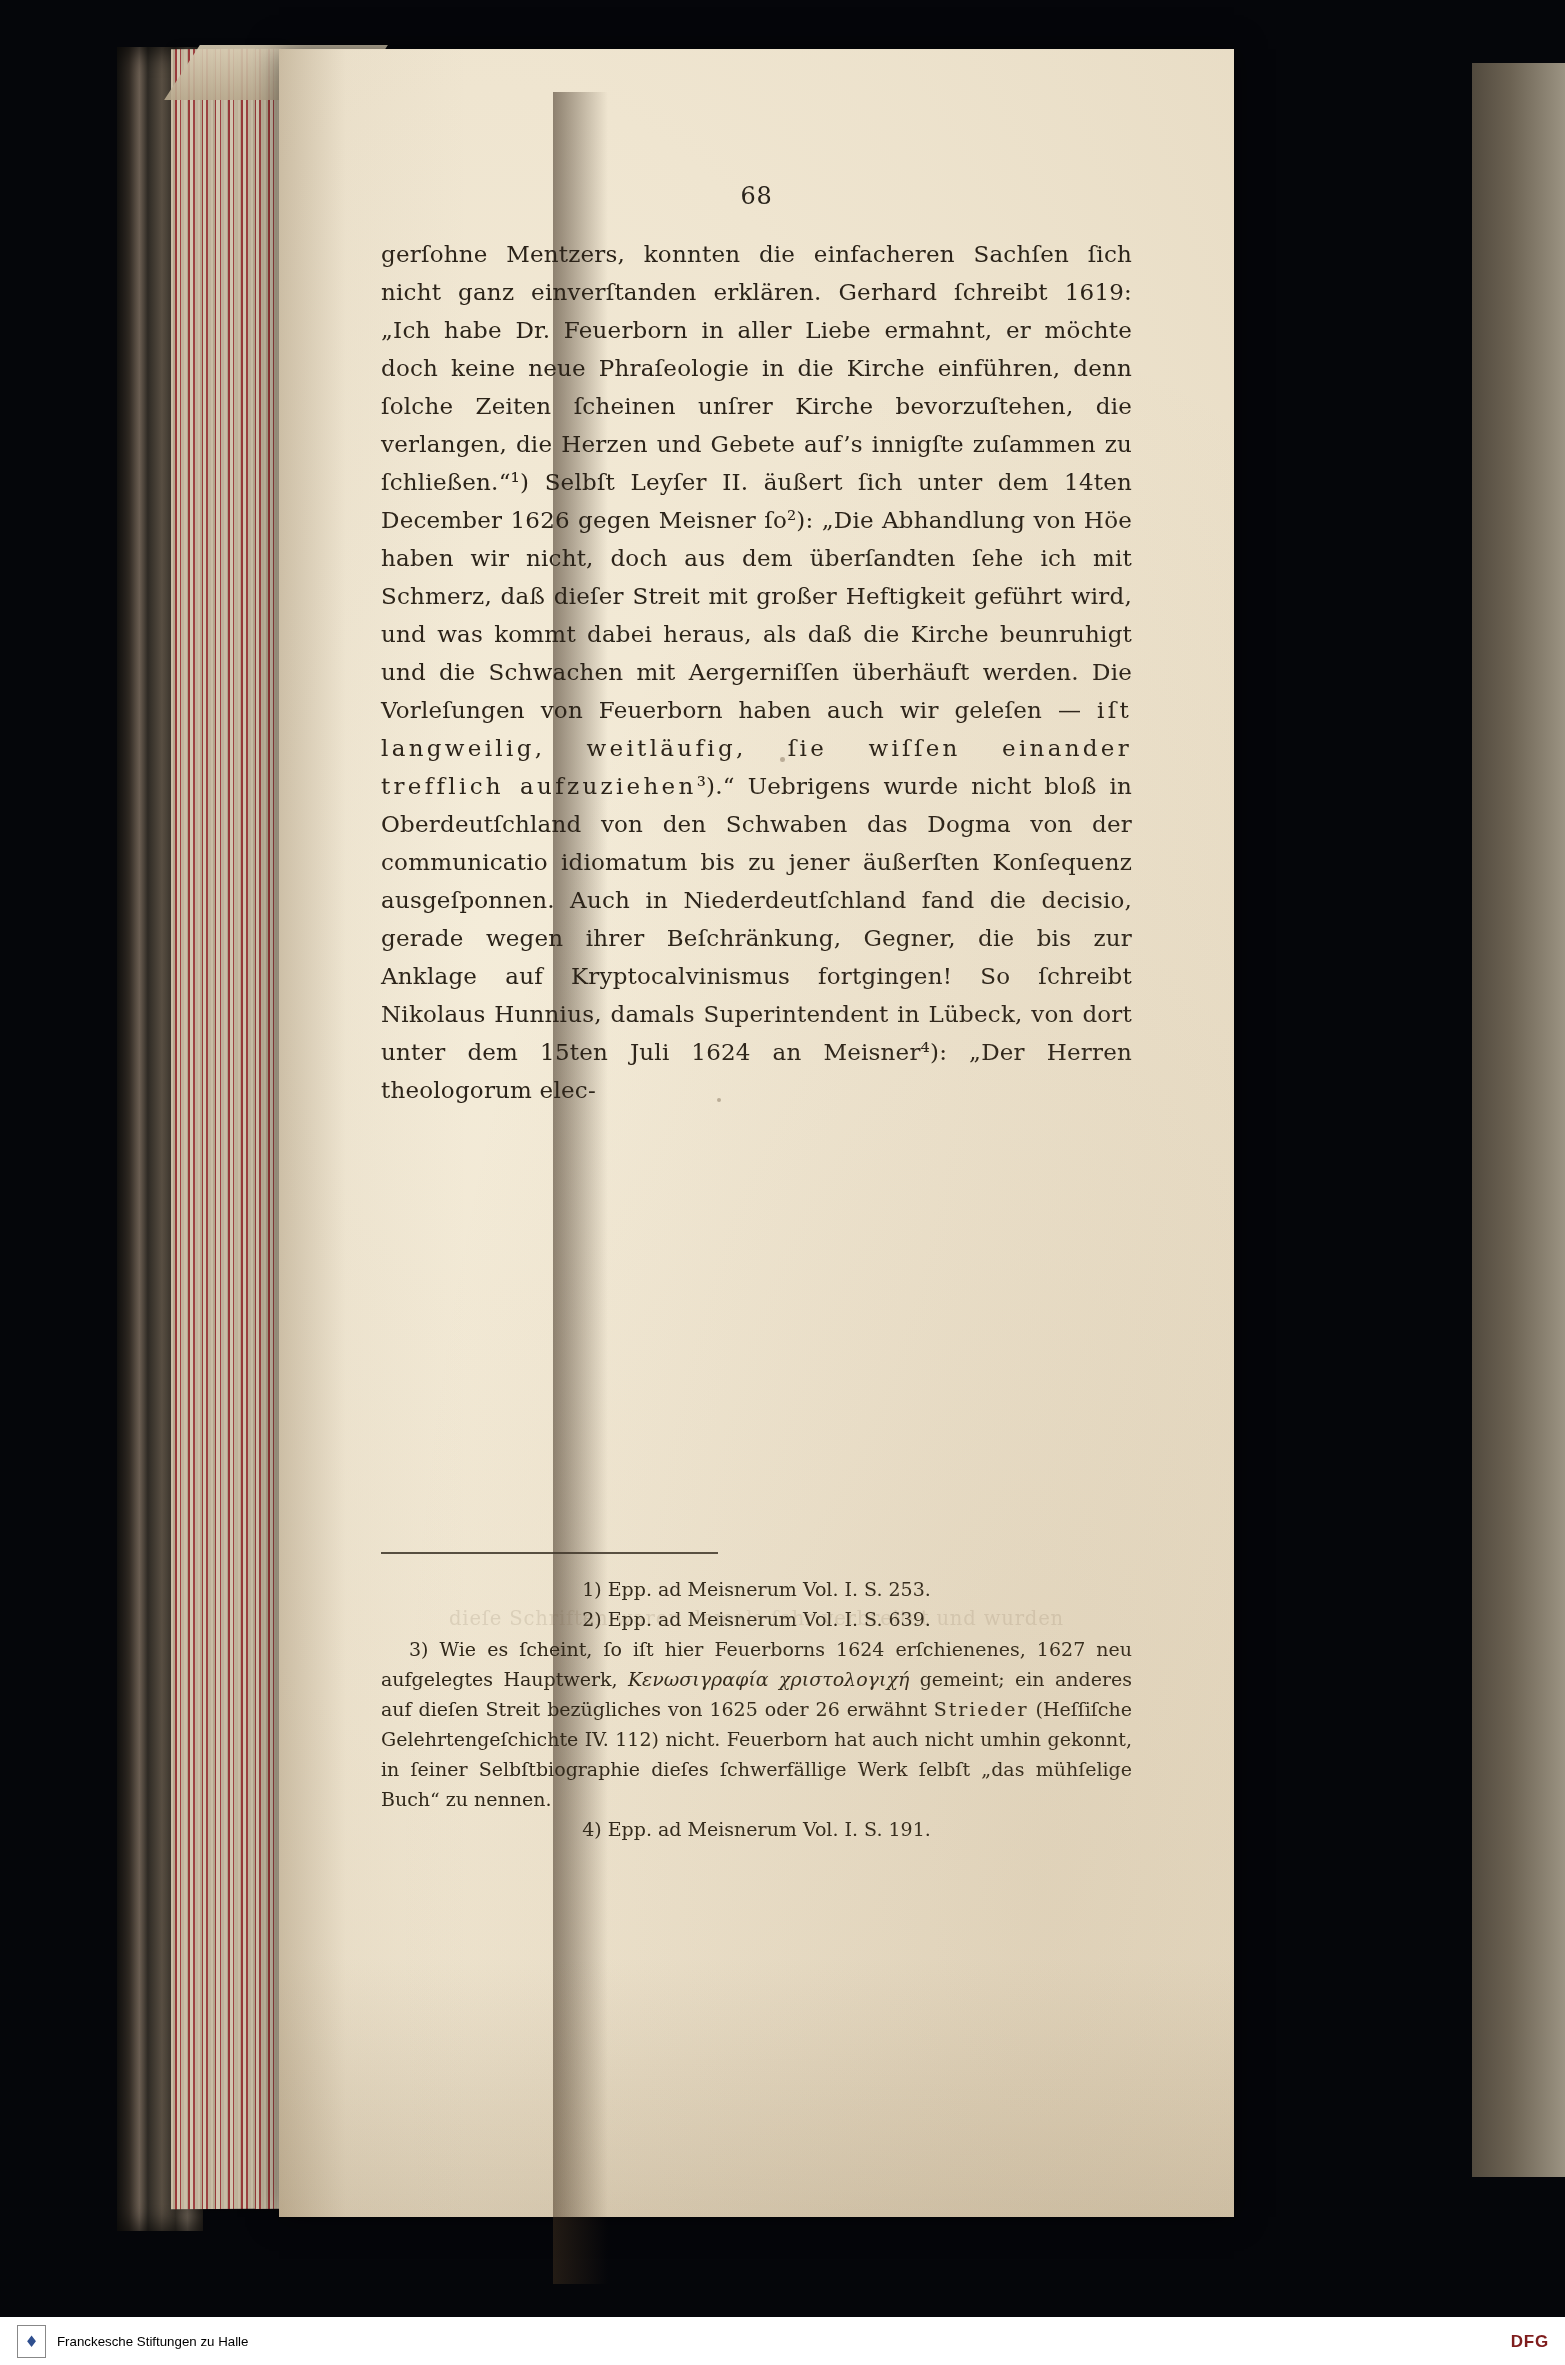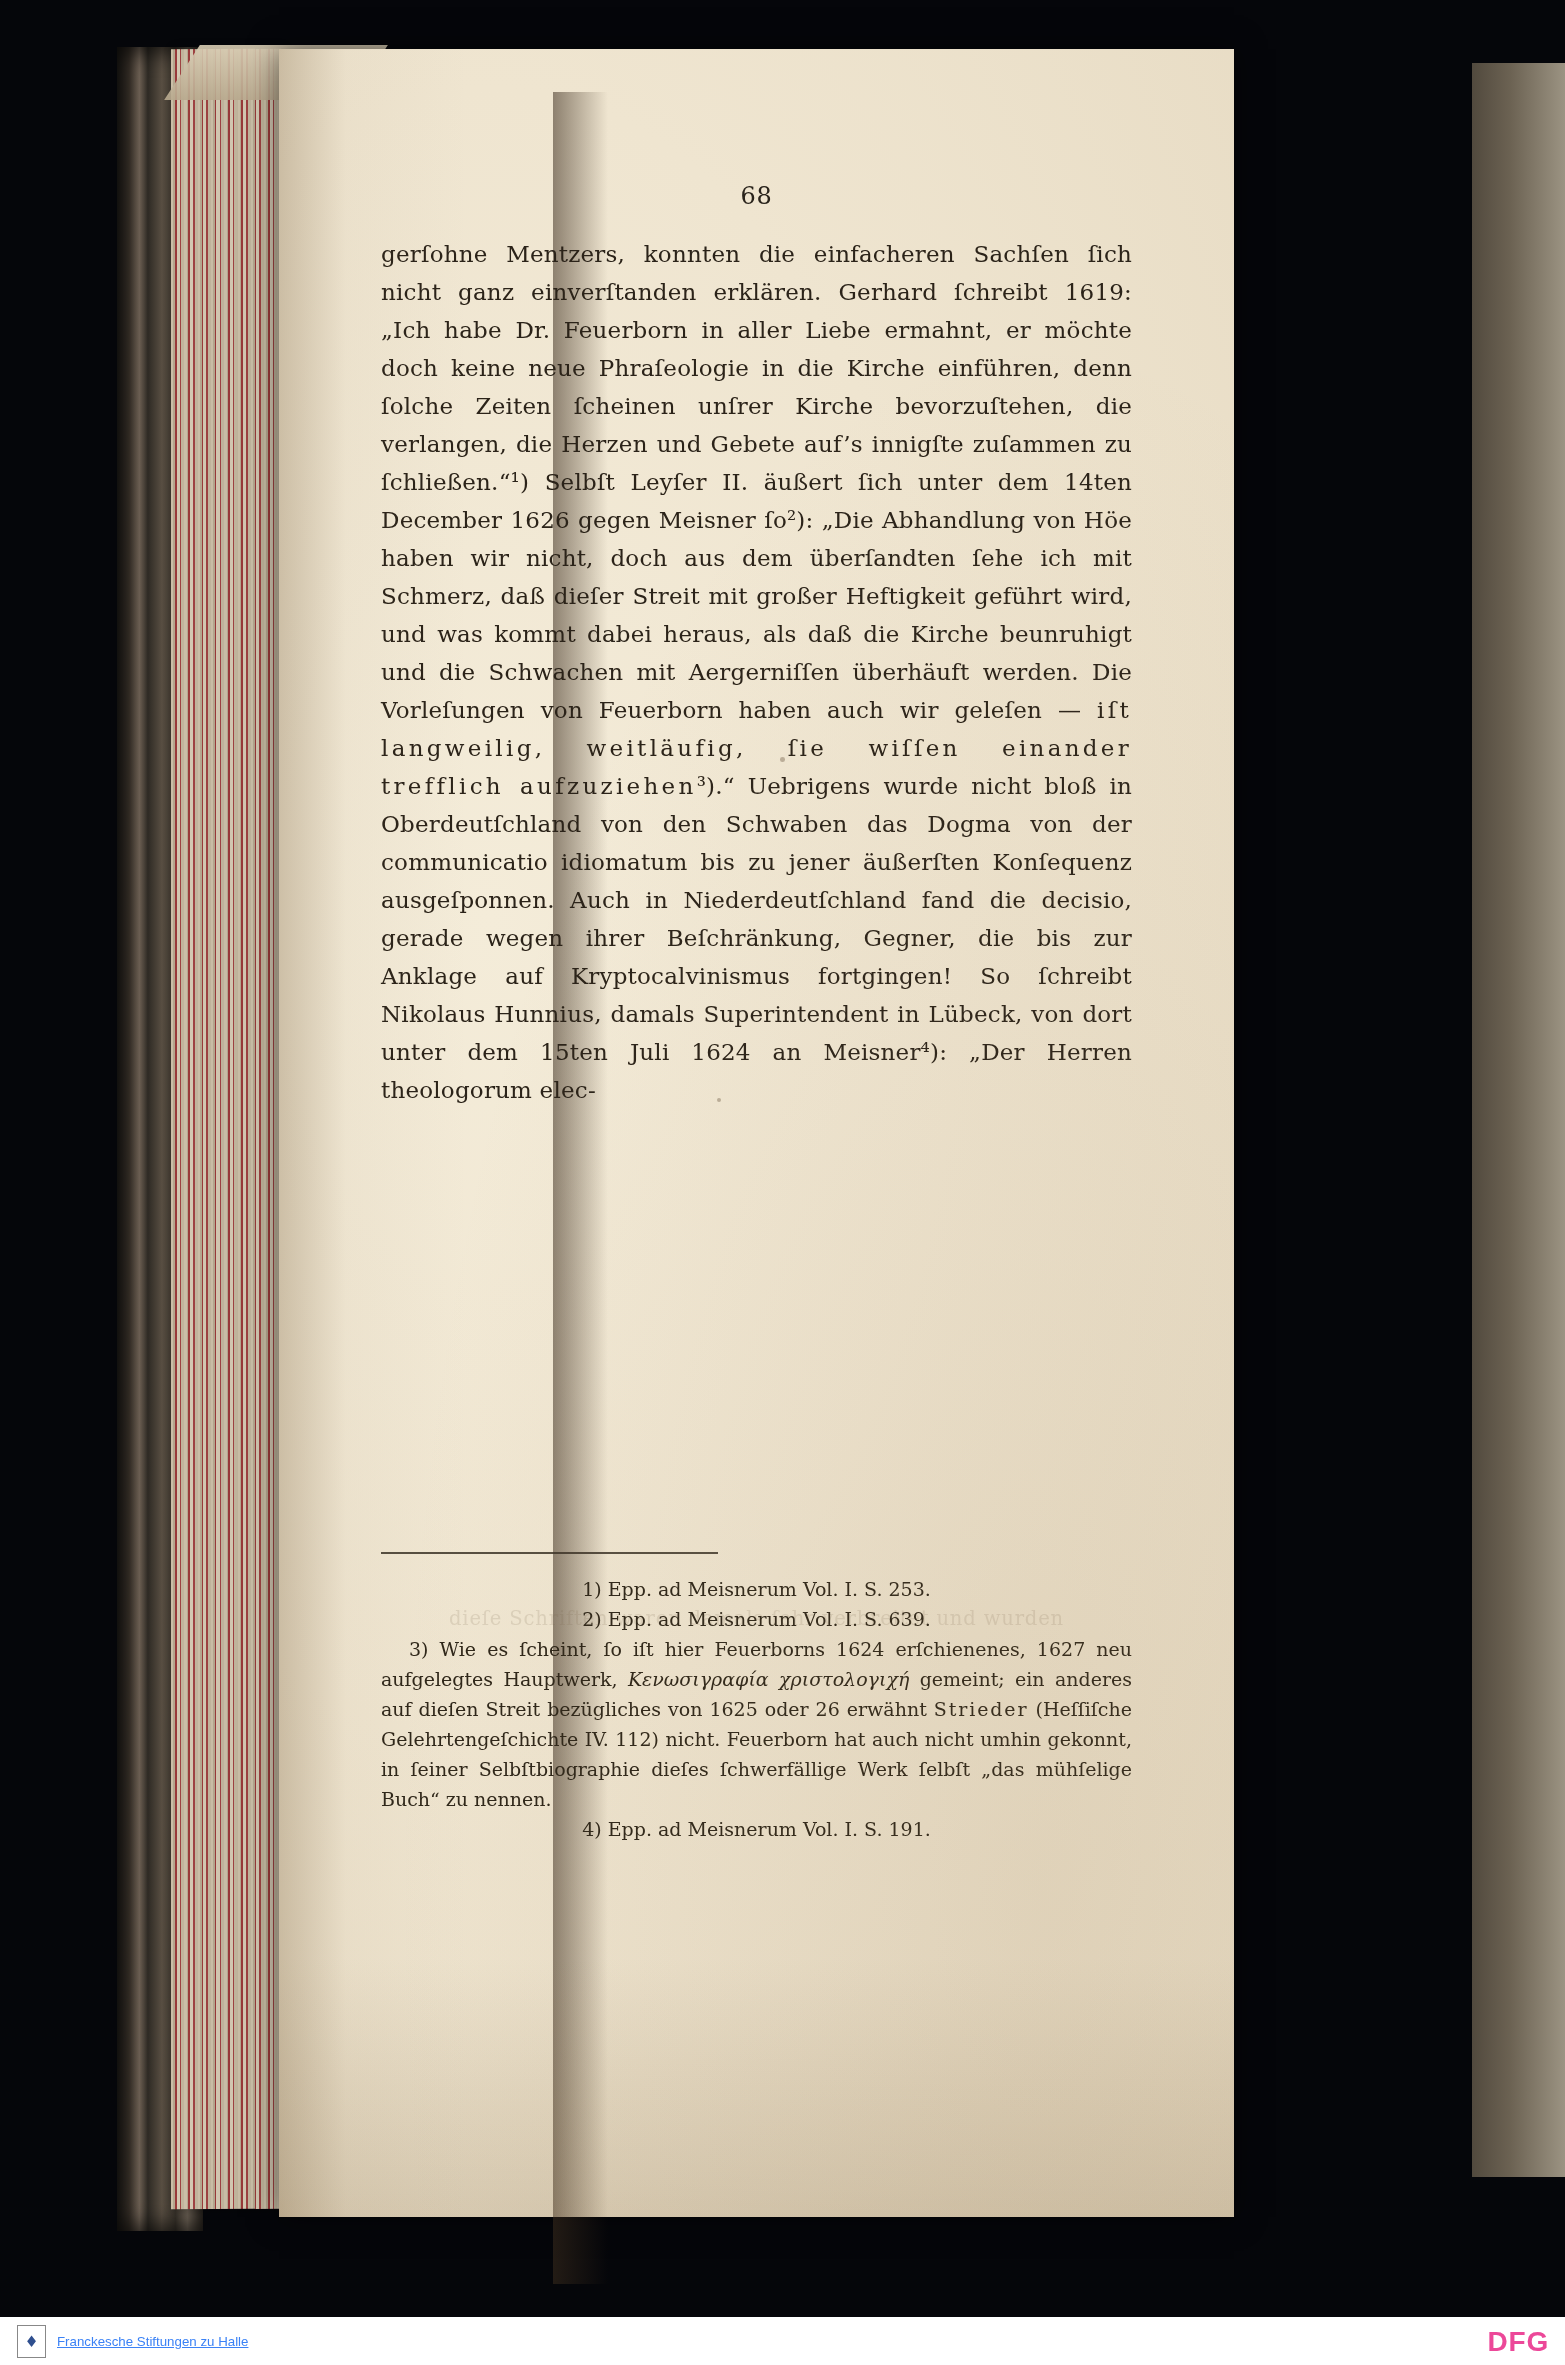--- a/index.html
+++ b/index.html
@@ -228,29 +228,28 @@
     line-height: 1.05;
   }
   .logo-mark .glyph {
     font-size: 15.7px;
     color: #2f4f8f;
     line-height: 1;
   }
   .footer-left-text {
     font-family: "Liberation Sans", sans-serif;
     font-size: 13.3px;
-    color: #3b82f6;
-    text-decoration: underline;
+    color: #000000;
   }
   .dfg {
     font-family: "Liberation Sans", sans-serif;
     font-weight: bold;
-    font-size: 28px;
+    font-size: 17px;
     letter-spacing: 0.8px;
-    color: #ec4899;
+    color: #7f1d1d;
   }
 
   
   .speck {
     position: absolute;
     background: rgba(90,70,45,0.35);
     border-radius: 50%;
     pointer-events: none;
   }
 </style>

